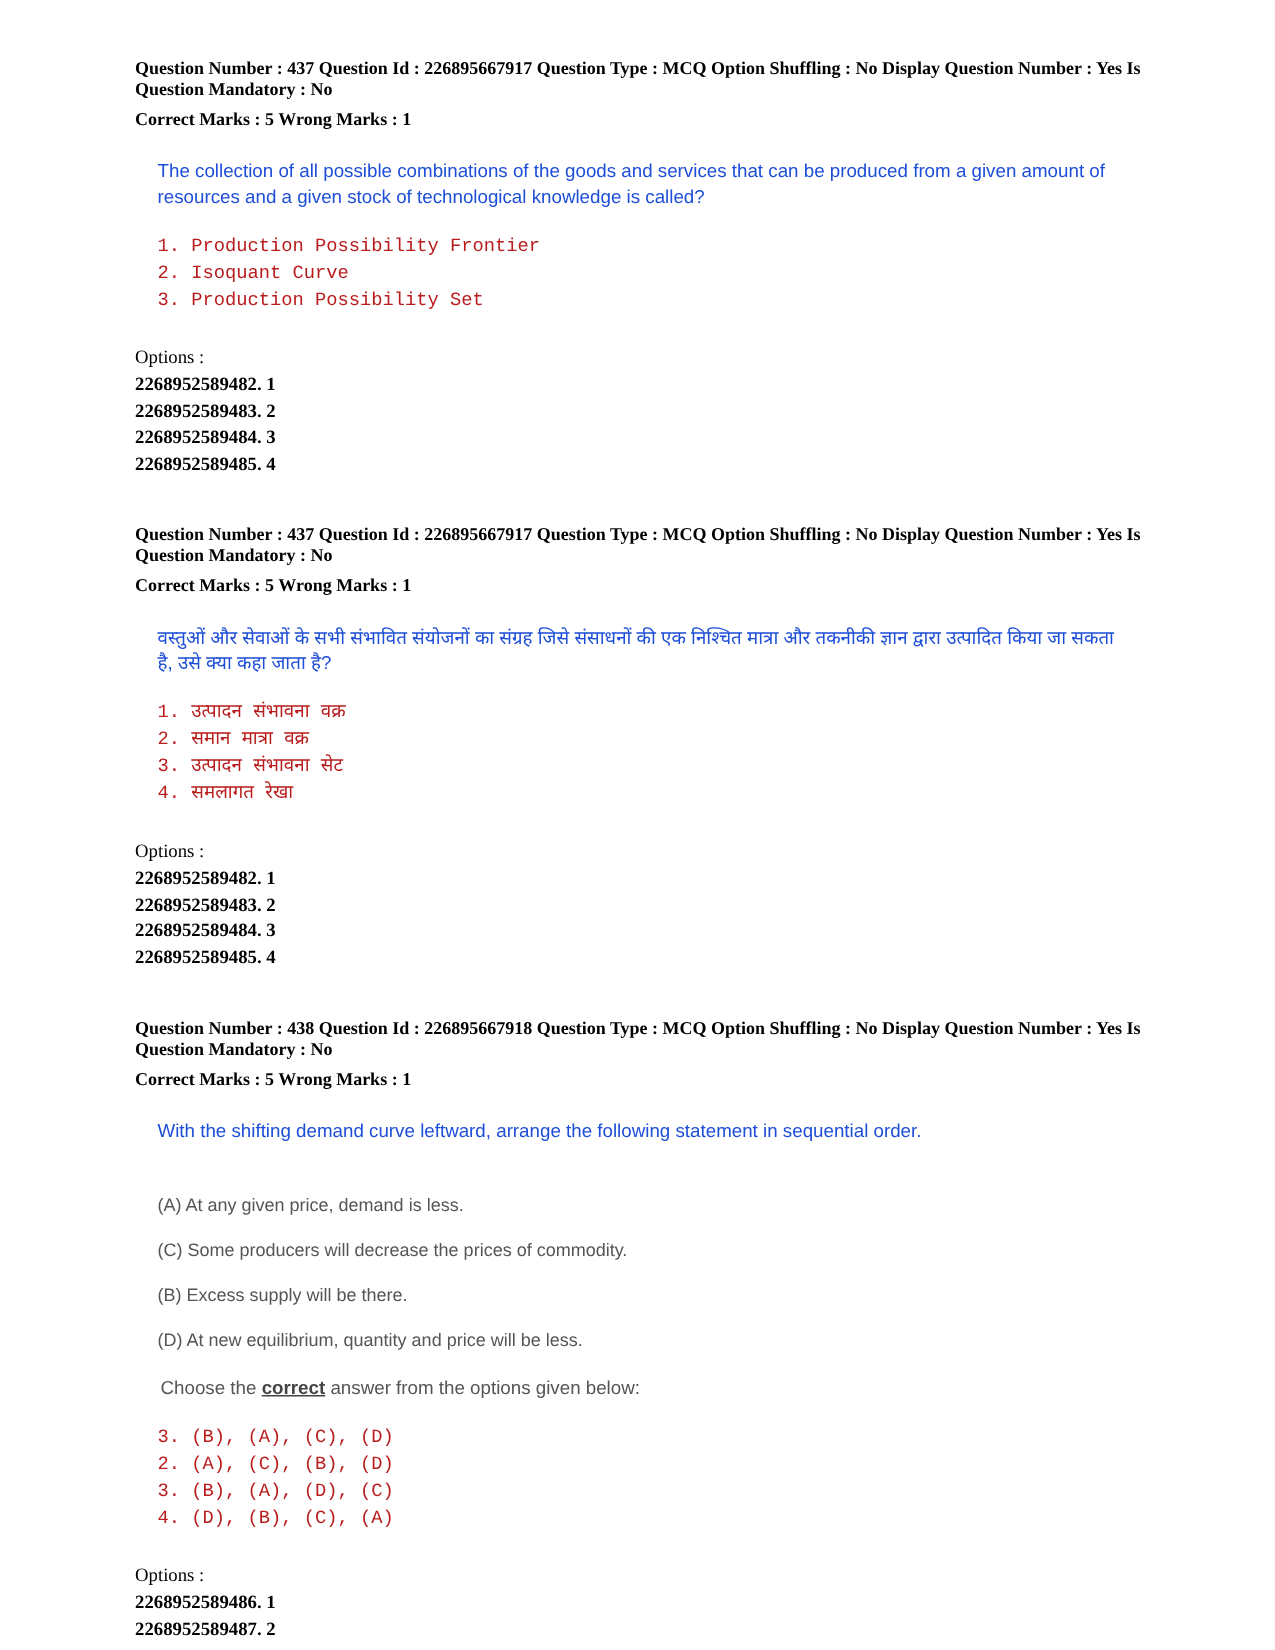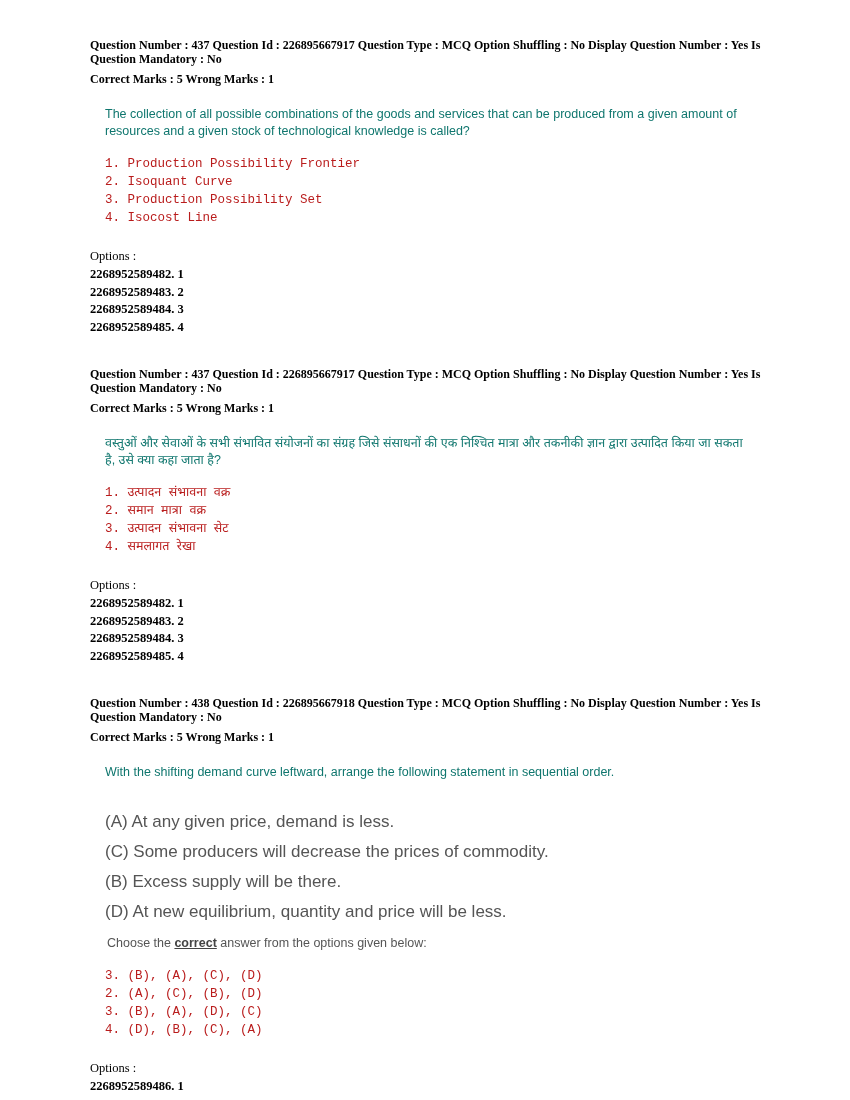--- a/index.html
+++ b/index.html
@@ -27,35 +27,35 @@
     font-weight: bold;
     font-size: 12px;
     line-height: 14px;
     color: #000000;
   }
   .marks-line { margin-top: 6px; }
 
   .qbody {
     margin: 20px 0 0 15px;
     max-width: 640px;
-    color: #0f766e;
+    color: #1d4ed8;
     font-size: 12.5px;
     line-height: 17px;
   }
   .choices {
     margin: 15px 0 0 15px;
     color: #b91c1c;
     font-size: 12.5px;
     line-height: 18px;
     font-family: Liberation Mono, monospace;
   }
   .statements {
     margin-left: 15px;
     color: #555555;
-    font-size: 17px;
+    font-size: 12px;
     line-height: 17px;
     margin-top: 32px;
   }
   .statement { margin-top: 13px; }
   .choose-line {
     margin: 15px 0 0 17px;
     color: #555555;
     font-size: 12.5px;
     line-height: 17px;
   }
@@ -87,21 +87,20 @@
     <div class="qmeta">
       <div>Question Number : 437 Question Id : 226895667917 Question Type : MCQ Option Shuffling : No Display Question Number : Yes Is</div>
       <div>Question Mandatory : No</div>
       <div class="marks-line">Correct Marks : 5 Wrong Marks : 1</div>
     </div>
     <div class="qbody">The collection of all possible combinations of the goods and services that can be produced from a given amount of resources and a given stock of technological knowledge is called?</div>
     <div class="choices">
       <div>1. Production Possibility Frontier</div>
       <div>2. Isoquant Curve</div>
       <div>3. Production Possibility Set</div>
-      <div>4. Isocost Line</div>
     </div>
     <div class="options-label">Options :</div>
     <div class="option-ids">
       <div>2268952589482. 1</div>
       <div>2268952589483. 2</div>
       <div>2268952589484. 3</div>
       <div>2268952589485. 4</div>
     </div>
   </section>
 

